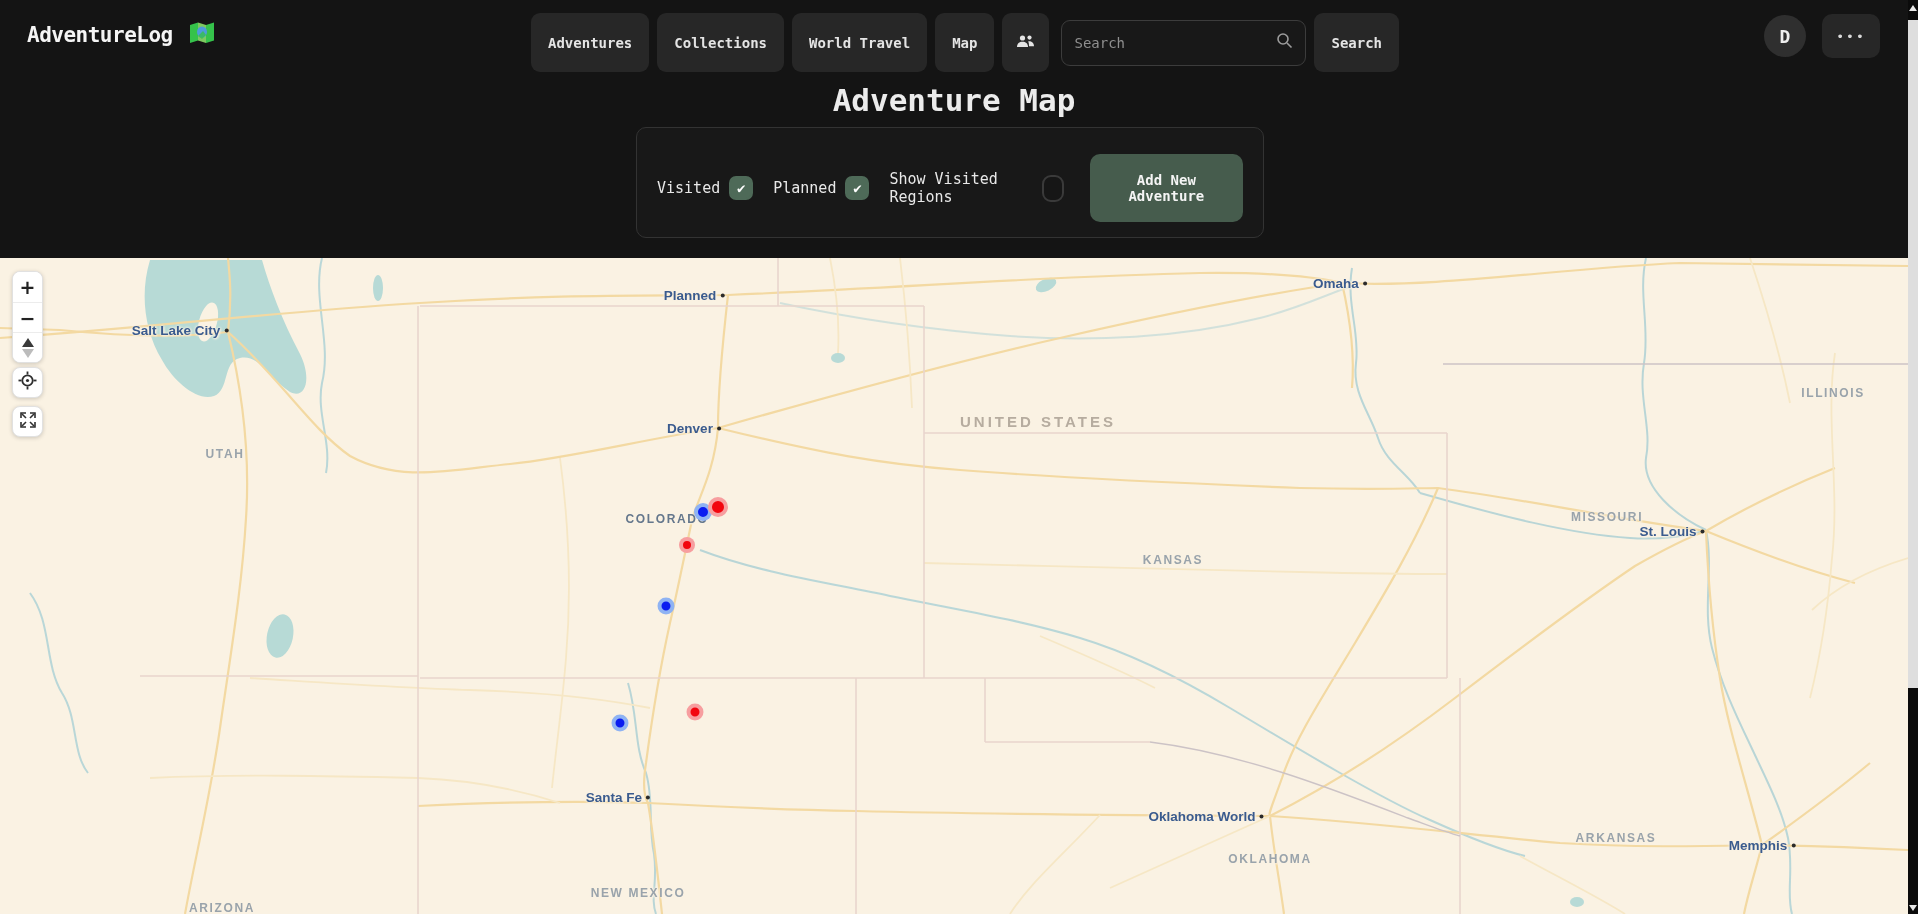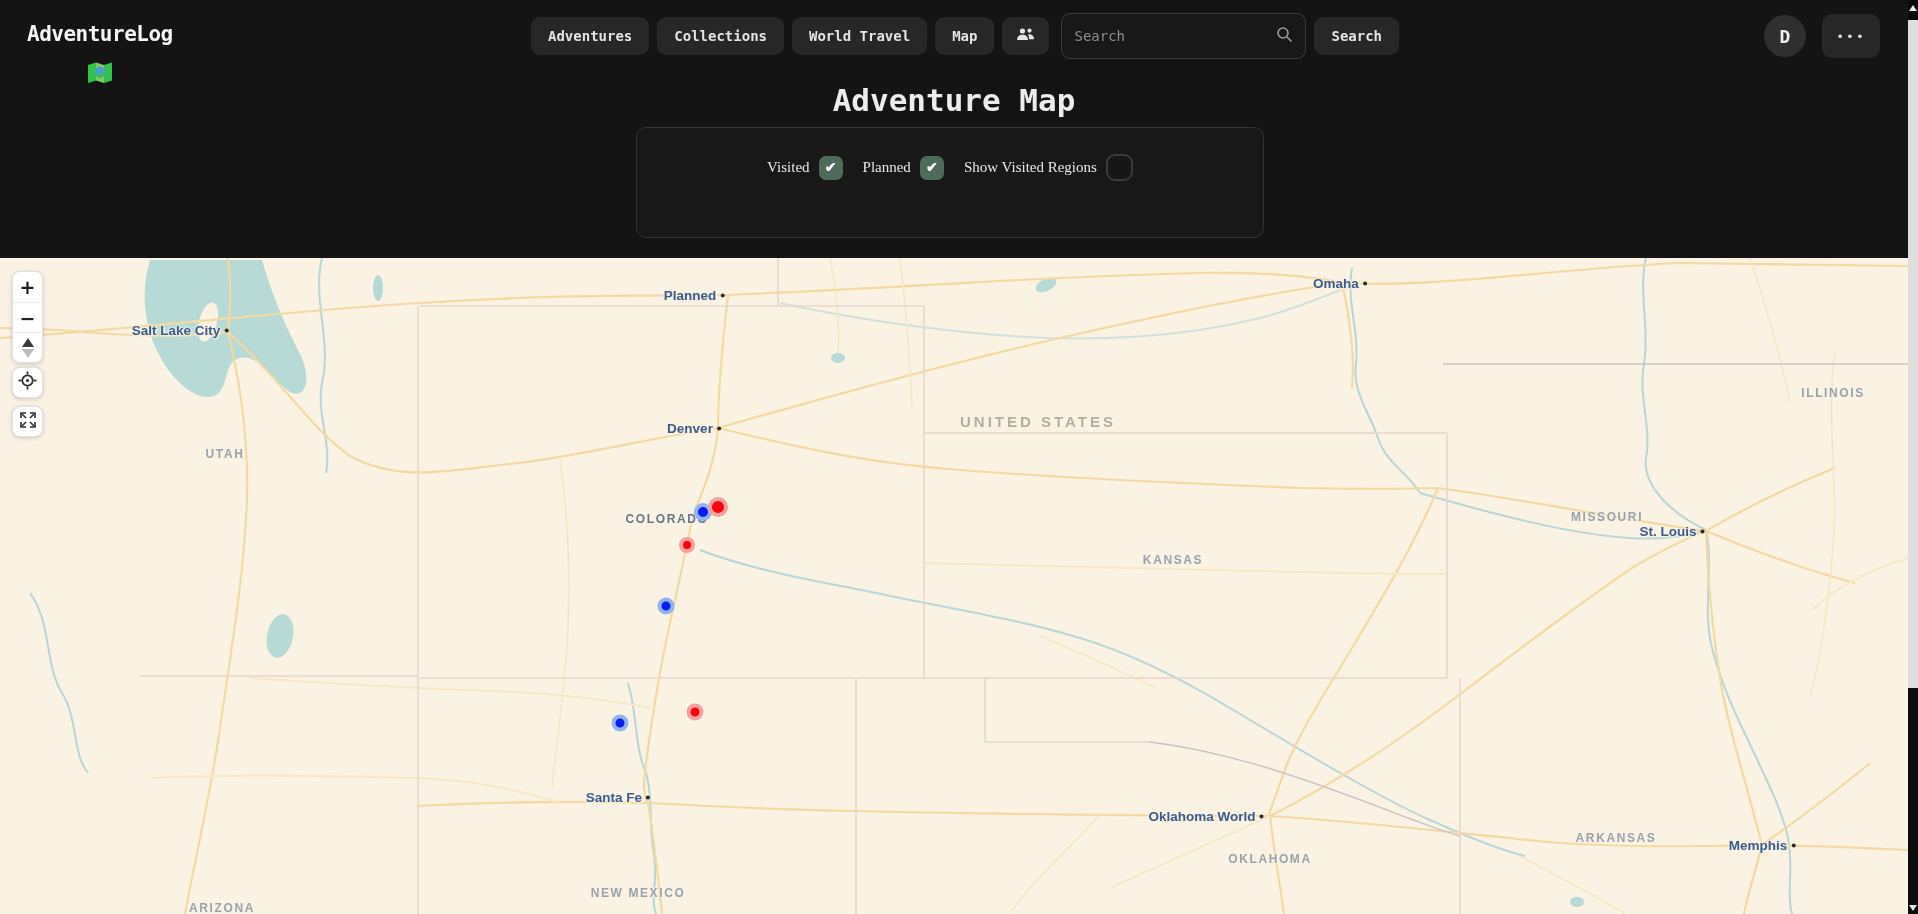--- a/index.html
+++ b/index.html
@@ -8,25 +8,25 @@
     background: #141414;
     font-family: "DejaVu Sans Mono", monospace;
     position: relative;
   }
 
   
   header {
     position: absolute; top: 0; left: 0; width: 1908px; height: 72px;
     background: #141414;
   }
-  .logo { position: absolute; left: 27px; top: 22px; display: flex; align-items: center; gap: 16px; flex-direction: column; }
+  .logo { position: absolute; left: 27px; top: 22px; display: flex; align-items: center; gap: 16px; }
   .logo-text { color: #f5f5f5; font-size: 21px; font-weight: bold; letter-spacing: -0.5px; }
   .nav-cluster { position: absolute; left: 531px; top: 13px; display: flex; align-items: center; gap: 8px; }
   .nav-btn {
-    height: 38px; padding: 0 17px; border: none; border-radius: 9px;
+    height: 59px; padding: 0 17px; border: none; border-radius: 9px;
     background: #272727; color: #e4e4e4; font-family: inherit;
     font-size: 14px; font-weight: bold; cursor: pointer; display: flex; align-items: center; gap: 6px;
   }
   .icon-btn { padding: 0 14px; }
   .search-wrap {
     margin-left: 4px; width: 245px; height: 46px; border: 1px solid #3c3c3c; border-radius: 9px;
     background: #181818; display: flex; align-items: center; padding: 0 12px;
   }
   .search-wrap input {
     flex: 1; background: transparent; border: none; outline: none;
@@ -49,21 +49,21 @@
     position: absolute; top: 82px; left: 0; width: 1908px;
     text-align: center; color: #ececec; font-size: 31px; font-weight: bold;
   }
   .options-card {
     position: absolute; top: 127px; left: 636px; width: 628px; height: 111px;
     background: #181818; border: 1px solid #333333; border-radius: 10px;
     padding: 12px 20px;
   }
   .options-title { text-align: center; color: #ededed; font-size: 20px; font-weight: bold; }
   .options-row { margin-top: 14px; display: flex; align-items: center; justify-content: center; gap: 20px; }
-  .toggle { display: flex; align-items: center; gap: 9px; font-family: Liberation Serif, serif; }
+  .toggle { display: flex; align-items: center; gap: 9px; }
   .toggle-label { color: #e8e8e8; font-size: 15px; }
   .checkbox {
     width: 24px; height: 24px; border-radius: 7px; background: #161616;
     border: 2px solid #3a3a3a; cursor: pointer; position: relative;
   }
   .checkbox.checked { background: #4e6a58; border-color: #4e6a58; }
   .checkbox.checked::after {
     content: "✔"; color: #ffffff; font-size: 14px; font-weight: bold;
     position: absolute; left: 0; top: 0; width: 100%; height: 100%;
     display: flex; align-items: center; justify-content: center;
@@ -180,20 +180,21 @@
       <div class="checkbox checked"></div>
     </div>
     <div class="toggle">
       <span class="toggle-label">Planned</span>
       <div class="checkbox checked"></div>
     </div>
     <div class="toggle">
       <span class="toggle-label">Show Visited Regions</span>
       <div class="checkbox unchecked-lg"></div>
     </div>
+    <button class="add-btn">Add New Adventure</button>
   </div>
 </section>
 
 <div class="map">
   <svg class="tiles" width="1908" height="656" viewBox="0 0 1908 656">
 
     <g fill="#b7dad6" stroke="none">
       <path d="M150,2 C140,35 144,72 162,102 C174,124 198,144 214,138 C230,132 222,104 240,100 C260,96 268,120 290,134 C306,142 312,120 300,96 C282,62 270,30 262,2 Z"></path>
       <ellipse cx="280" cy="378" rx="13" ry="22" transform="rotate(12 280 378)"></ellipse>
       <ellipse cx="378" cy="30" rx="5" ry="13"></ellipse>

